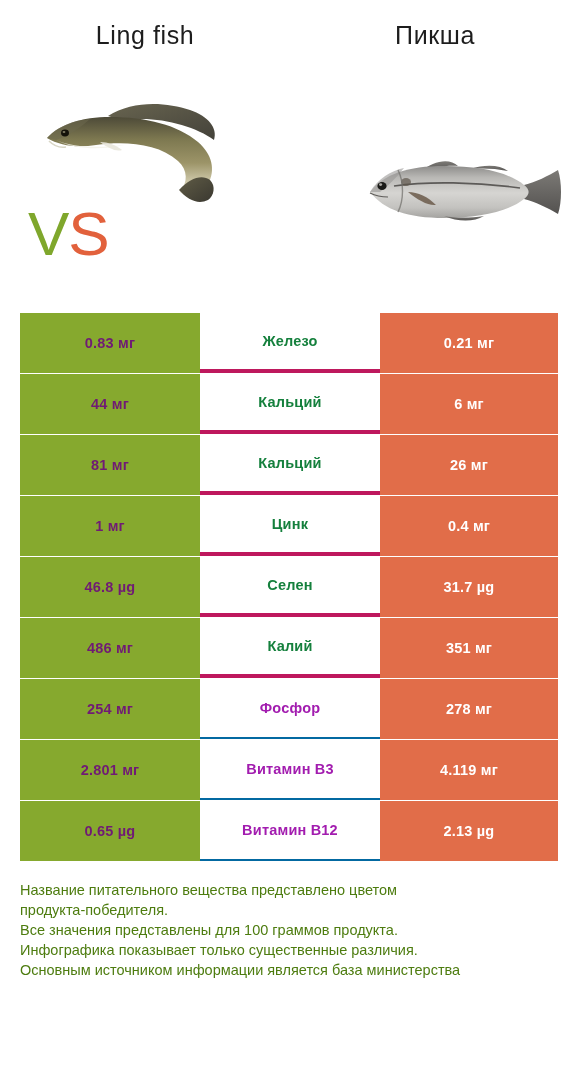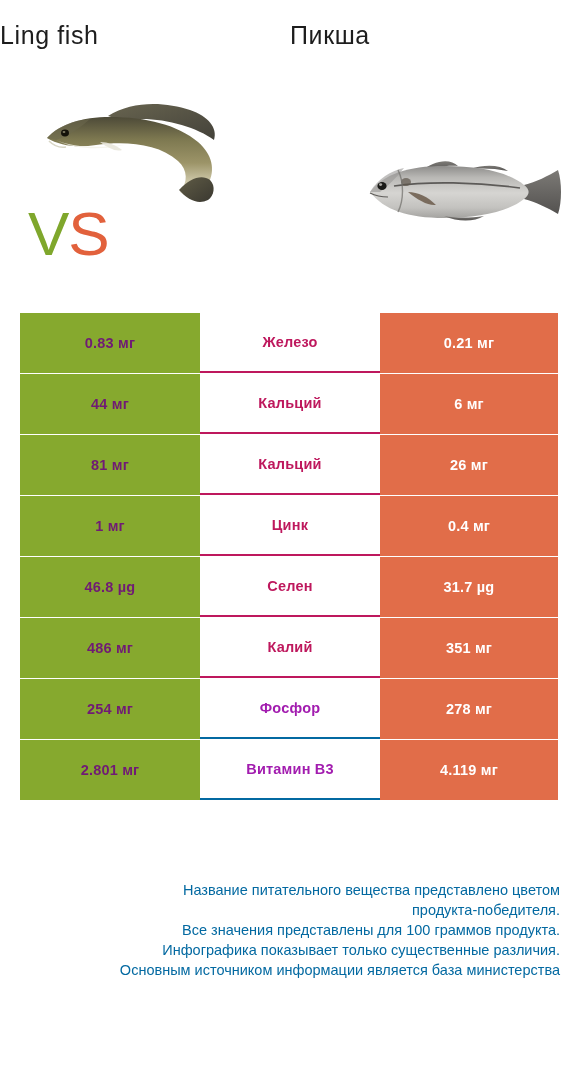--- a/index.html
+++ b/index.html
@@ -27,20 +27,21 @@
     height: 60px;
   }
   .title {
     position: absolute;
     top: 21px;
     font-family: "Liberation Sans", sans-serif;
     font-size: 25px;
     font-weight: 300;
     letter-spacing: 0.6px;
     color: #1d1d1d;
+    text-align: center;
     white-space: nowrap;
   }
   .title-left  { left: 0;   width: 290px; }
   .title-right { left: 290px; width: 290px; }
 
   
   .hero {
     position: absolute;
     top: 60px; left: 0;
     width: 580px;
@@ -98,35 +99,35 @@
   .cell-mid {
     width: 180px;
     background: #ffffff;
     font-size: 14.5px;
   }
   .cell-right {
     width: 178px;
     background: #e16d49;
     color: #ffffff;
   }
-  .win-green  { color: #be185d; border-bottom: 2px solid #be185d; }
+  .win-green  { color: #15803d; border-bottom: 4px solid #be185d; }
   .win-orange { color: #a21caf; border-bottom: 2px solid #0369a1; }
 
   
   .footer {
     position: absolute;
     left: 20px;
     top: 880px;
     width: 540px;
-    text-align: right;
+    text-align: left;
     font-family: "Liberation Sans", sans-serif;
     font-size: 14.5px;
     font-weight: 300;
     line-height: 20px;
-    color: #0369a1;
+    color: #4d7c0f;
   }
   .footer p { margin: 0; }
 </style>
 </head>
 <body>
 
 <div class="page">
 
   <div class="header">
     <div class="title title-left">Ling fish</div>
@@ -255,20 +256,25 @@
       <div class="row">
         <div class="cell cell-left">254 мг</div>
         <div class="cell cell-mid win-orange">Фосфор</div>
         <div class="cell cell-right">278 мг</div>
       </div>
       <div class="row">
         <div class="cell cell-left">2.801 мг</div>
         <div class="cell cell-mid win-orange">Витамин B3</div>
         <div class="cell cell-right">4.119 мг</div>
       </div>
+      <div class="row">
+        <div class="cell cell-left">0.65 µg</div>
+        <div class="cell cell-mid win-orange">Витамин B12</div>
+        <div class="cell cell-right">2.13 µg</div>
+      </div>
     </div>
 
   <div class="footer">
     <p>Название питательного вещества представлено цветом</p>
     <p>продукта-победителя.</p>
     <p>Все значения представлены для 100 граммов продукта.</p>
     <p>Инфографика показывает только существенные различия.</p>
     <p>Основным источником информации является база министерства</p>
   </div>
 

